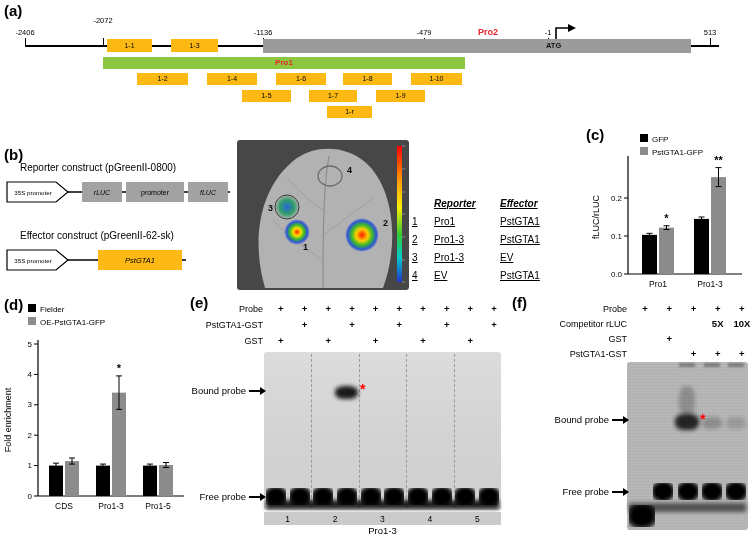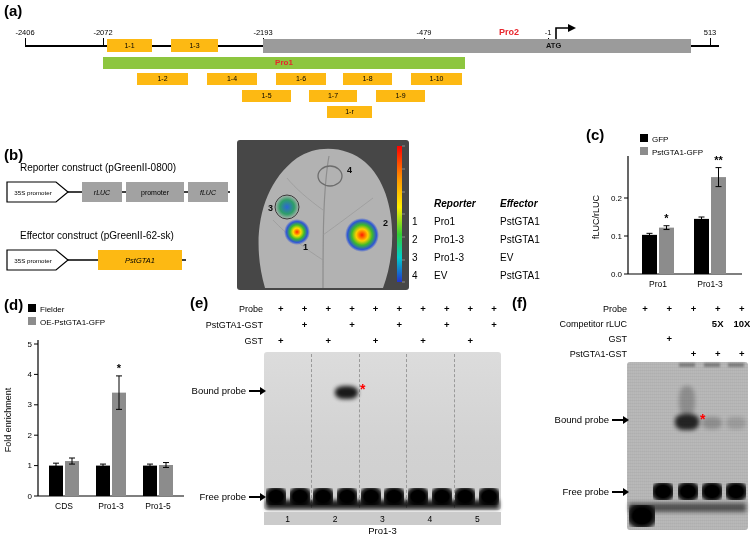--- a/index.html
+++ b/index.html
@@ -14,21 +14,21 @@
   .graybar{position:absolute;background:#9b9b9b;}
   .greenbar{position:absolute;background:#8dc63f;font-size:8px;font-weight:bold;color:#e8262d;
             text-align:center;line-height:12px;}
   .frag{position:absolute;height:12px;background:#fdb913;font-size:7px;line-height:12px;
         text-align:center;color:#000;}
   .red-label{position:absolute;color:#e8262d;font-weight:bold;font-size:9px;}
   .atg{position:absolute;font-size:7.5px;color:#111;font-weight:bold;}
   
   .construct-title{position:absolute;font-size:10px;}
   .b-table{position:absolute;display:grid;grid-template-columns:22px 66px 76px;grid-auto-rows:18px;
-           font-size:10px;align-items:center;}
+           font-size:10px;align-items:center;text-decoration:underline;}
   .b-table .hdr{font-weight:bold;font-style:italic;}
   
   .chart-host{position:absolute;}
   
   .gelrow{position:absolute;display:flex;height:14px;align-items:flex-end;}
   .gel-label{text-align:right;padding-right:6px;font-size:9px;flex:none;white-space:nowrap;}
   .gel-mark{text-align:center;font-size:9.5px;font-weight:bold;flex:none;}
   .gel{position:absolute;border-radius:3px;}
   .gel-e{background:linear-gradient(180deg,#dcdcdc,#d2d2d2 60%,#cfcfcf);}
   .gel-f{background:
@@ -58,35 +58,35 @@
 </head>
 <body>
 
 <div class="fig">
 
   <div class="panel-label" style="left:4px;top:2px">(a)</div>
 
   <div class="a-line" style="left:25px;top:45px;width:694px;height:2px"></div>
 
   <span class="ticklabel" style="left:25px;top:28px">-2406</span>
-  <span class="ticklabel" style="left:103px;top:28px">-2072</span>
-  <span class="ticklabel" style="left:263px;top:28px">-2193</span>
+  <span class="ticklabel" style="left:103px;top:16px">-2072</span>
+  <span class="ticklabel" style="left:263px;top:28px">-1136</span>
   <span class="ticklabel" style="left:424px;top:28px">-479</span>
   <span class="ticklabel" style="left:548px;top:28px">-1</span>
   <span class="ticklabel" style="left:710px;top:28px">513</span>
 
   <div class="tickmark" style="left:25px;top:38px"></div>
   <div class="tickmark" style="left:103px;top:38px"></div>
   <div class="tickmark" style="left:263px;top:38px"></div>
   <div class="tickmark" style="left:424px;top:38px"></div>
   <div class="tickmark" style="left:548px;top:38px"></div>
   <div class="tickmark" style="left:710px;top:38px"></div>
 
   <div class="graybar" style="left:263px;top:39px;width:428px;height:14px"></div>
-  <div class="red-label" style="left:499px;top:27px">Pro2</div>
+  <div class="red-label" style="left:478px;top:27px">Pro2</div>
 
   <svg class="abs" style="left:553px;top:22px" width="24" height="18">
     <path d="M3,17 L3,6 L16,6" fill="none" stroke="#000" stroke-width="1.6"></path>
     <polygon points="15,2 23,6 15,10" fill="#000"></polygon>
   </svg>
   <div class="atg" style="left:546px;top:41px">ATG</div>
 
   <div class="frag" style="left:107px;top:39px;width:45px;height:13px;line-height:13px">1-1</div>
   <div class="frag" style="left:171px;top:39px;width:47px;height:13px;line-height:13px">1-3</div>
 

